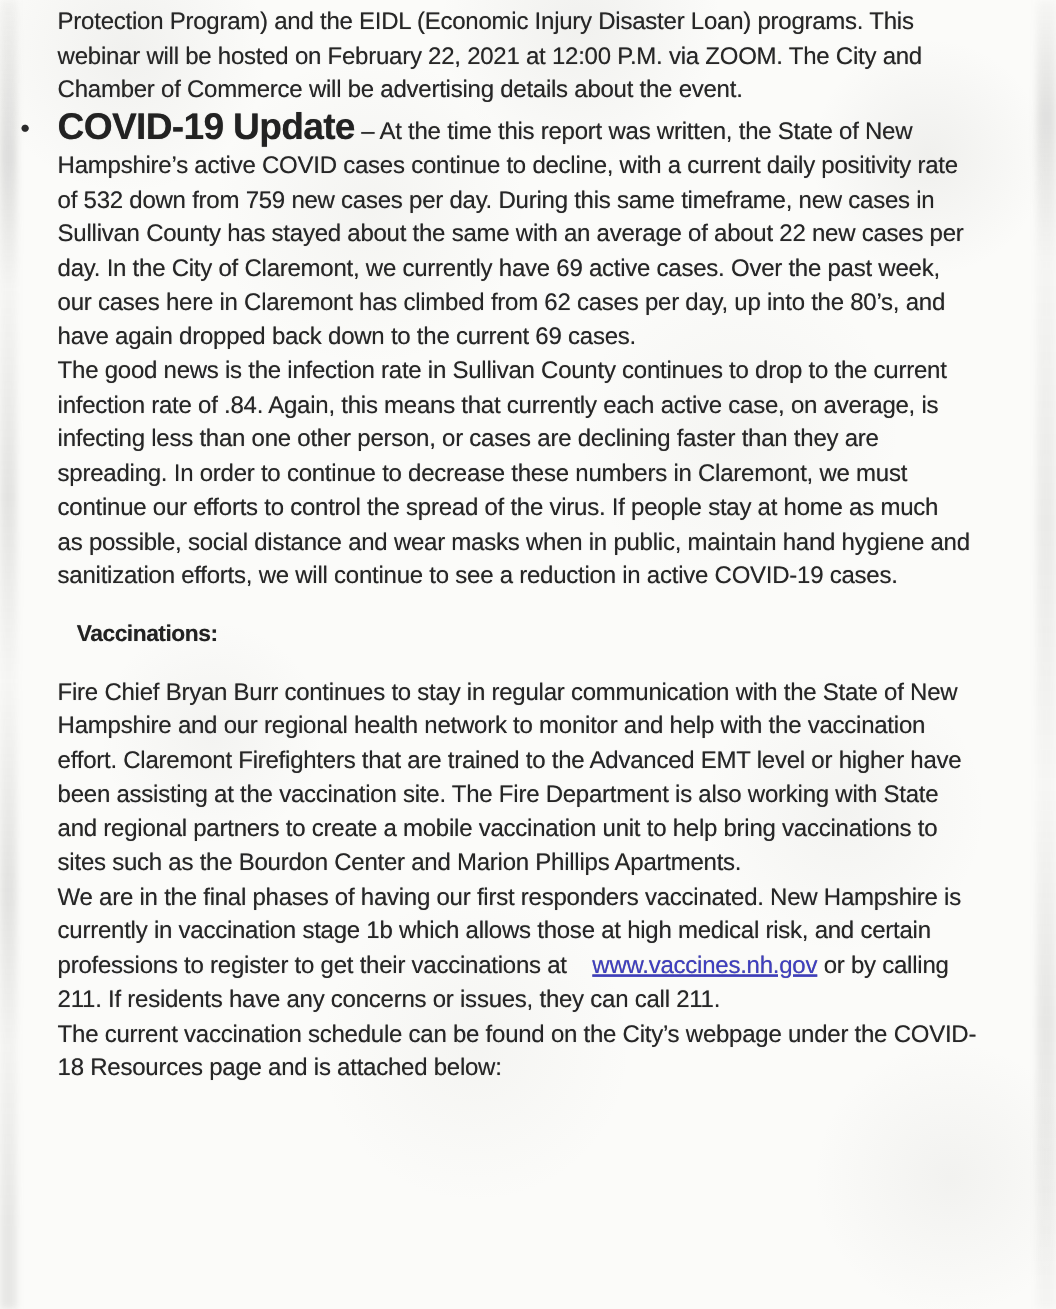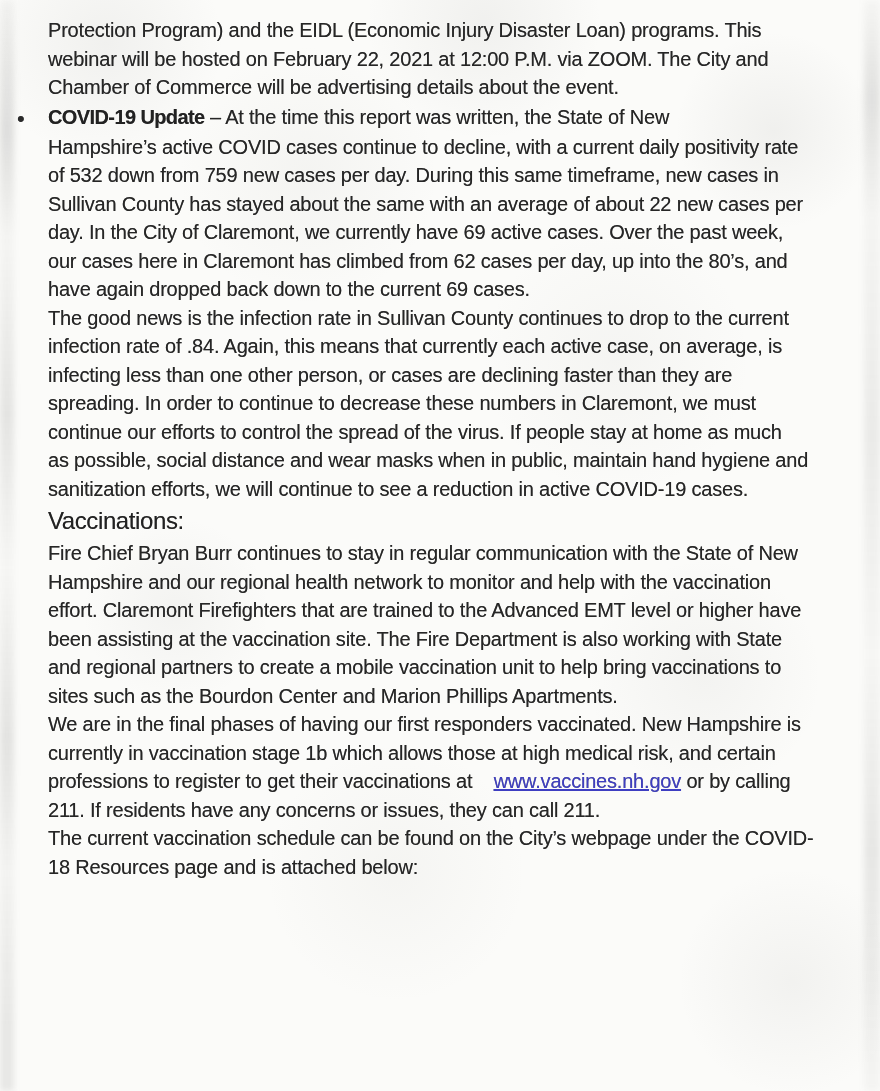--- a/index.html
+++ b/index.html
@@ -59,21 +59,21 @@
       rgba(90,90,90,0.04) 20%,
       rgba(90,90,90,0.10) 40%,
       rgba(90,90,90,0.03) 60%,
       rgba(90,90,90,0.12) 78%,
       rgba(90,90,90,0.04) 100%);
     filter: blur(3px);
     pointer-events: none;
   }
   .content {
     position: relative;
-    padding: 16px 18px 0 48px;
+    padding: 4px 18px 0 48px;
   }
   p.doc-par {
     margin: 0;
     font-size: 20px;
     line-height: 28.5px;
     letter-spacing: -0.2px;
     white-space: pre-line;
     text-shadow: 0 0 0.6px rgba(30,30,30,0.55);
   }
   .m-intro        { margin-bottom: 38px; }
@@ -88,30 +88,30 @@
   .bullet-dot {
     position: absolute;
     left: -31px;
     top: 10px;
     font-size: 22px;
     line-height: 14px;
     color: #2a2a2a;
   }
   .inline-heading {
     font-weight: bold;
-    font-size: 20px;
+    font-size: 31px;
     line-height: 31px;
     letter-spacing: -0.6px;
     color: #222;
   }
   h2.section-heading {
-    margin: 0;
-    font-size: 24px;
+    margin: 16px;
+    font-size: 19px;
     line-height: 36px;
-    font-weight: normal;
+    font-weight: bold;
     letter-spacing: -0.4px;
     color: #222;
     text-shadow: 0 0 0.6px rgba(30,30,30,0.5);
   }
   a.doc-link {
     color: #3e3ec2;
     text-decoration: underline;
     text-decoration-color: #3e3ec2;
     cursor: pointer;
     margin-left: 16px;

